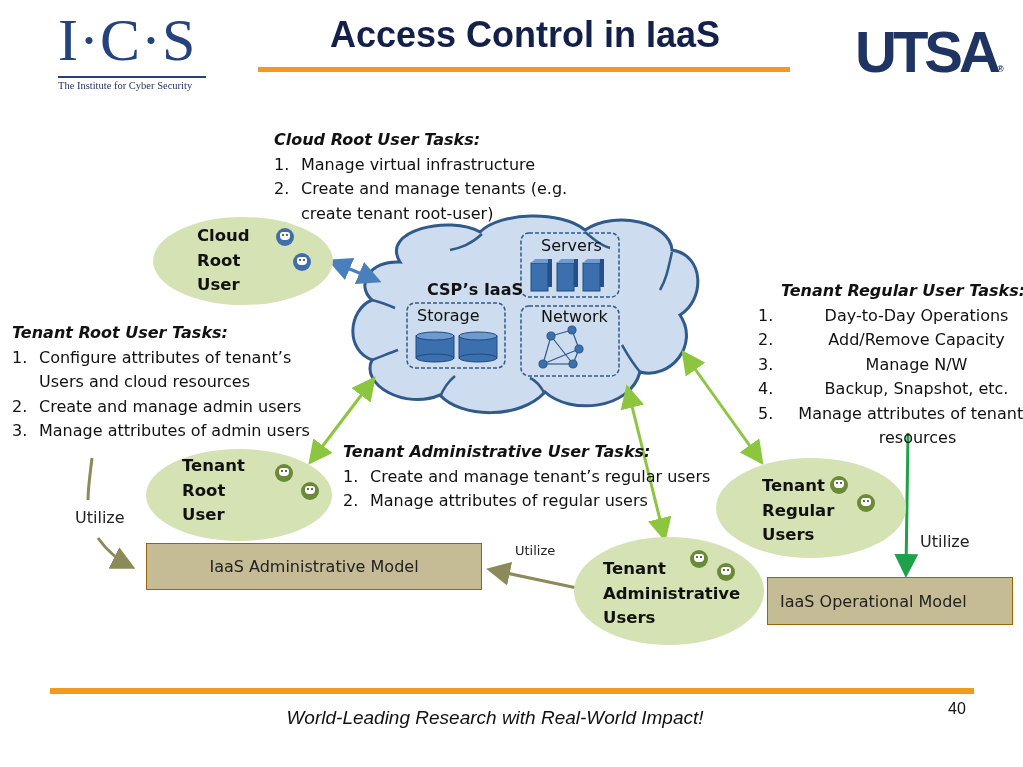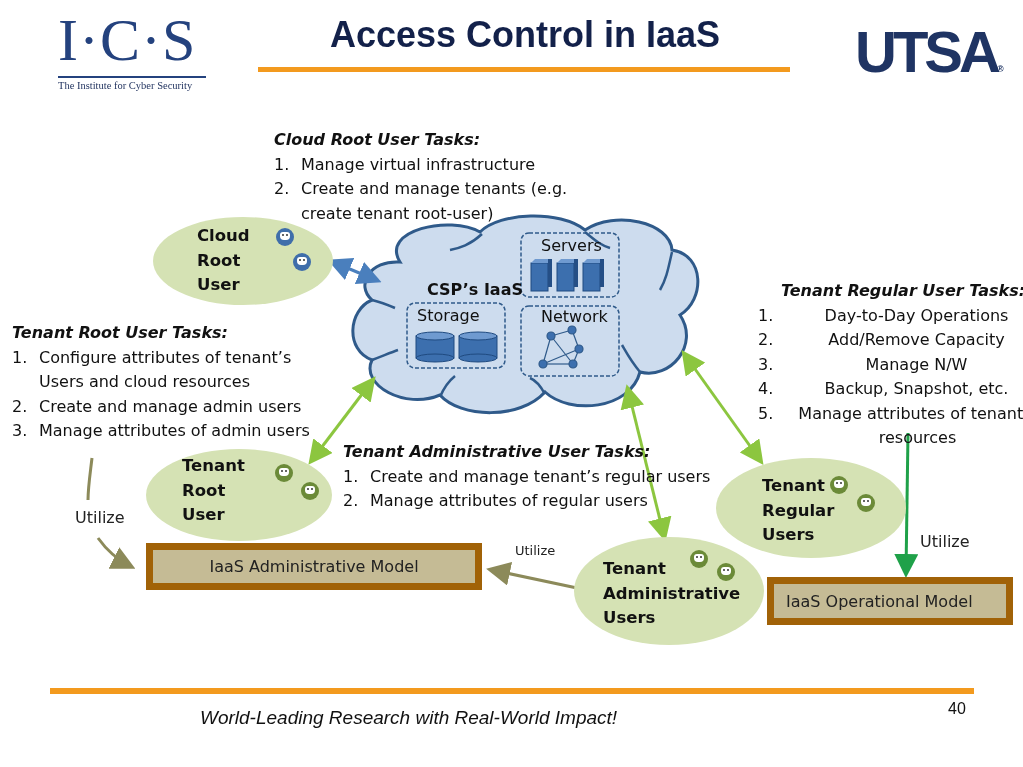--- a/index.html
+++ b/index.html
@@ -28,31 +28,31 @@
   
   .ell { position: absolute; background: #d5e2b4; border-radius: 50%; }
   .ell-label { position: absolute; font-family: "DejaVu Sans", sans-serif; font-weight: bold; font-size: 16.5px; line-height: 24.5px; color: #111; }
   .face { position: absolute; width: 18px; height: 18px; border-radius: 50%; }
   .face.blue { background: #3f6eaa; }
   .face.green { background: #6b8a38; }
   .face::before { content: ""; position: absolute; left: 4px; top: 4px; width: 10px; height: 8px; background: #fff; border-radius: 3px 3px 4px 4px; }
   .face::after { content: ""; position: absolute; left: 6px; top: 6px; width: 2px; height: 2px; background: #333; box-shadow: 4px 0 0 #333; border-radius: 50%; }
 
   
-  .model { position: absolute; background: #c5bb95; border: 7px solid #a16207; font-family: "DejaVu Sans", sans-serif; font-size: 16px; color: #222; display: flex; align-items: center; justify-content: center; box-sizing: border-box; }
+  .model { position: absolute; background: #c5bb95; border: 1px solid #a16207; font-family: "DejaVu Sans", sans-serif; font-size: 16px; color: #222; display: flex; align-items: center; justify-content: center; box-sizing: border-box; }
   .utilize { position: absolute; font-family: "DejaVu Sans", sans-serif; font-size: 16px; color: #222; }
   .utilize.small { font-size: 13px; }
 
   
   .cloud-txt { position: absolute; font-family: "DejaVu Sans", sans-serif; font-size: 16px; color: #111; }
   .cloud-title { font-weight: bold; }
 
   
   .footer-bar { left: 50px; top: 688px; width: 924px; height: 6px; background: #f39a1e; }
-  .footer-txt { left: 200px; top: 707px; width: 590px; text-align: left; font-family: "Liberation Sans", sans-serif; font-style: italic; font-size: 19px; color: #111; }
+  .footer-txt { left: 200px; top: 707px; width: 590px; text-align: center; font-family: "Liberation Sans", sans-serif; font-style: italic; font-size: 19px; color: #111; }
   .page-num { left: 948px; top: 700px; font-family: "Liberation Sans", sans-serif; font-size: 16px; color: #111; }
   svg.diagram { position: absolute; left: 0; top: 0; }
 </style>
 </head>
 <body>
 
 <div class="abs ics-logo">
   <div class="ics-letters">I·C·S</div>
   <div class="ics-rule"></div>
   <div class="ics-sub">The Institute for Cyber Security</div>

